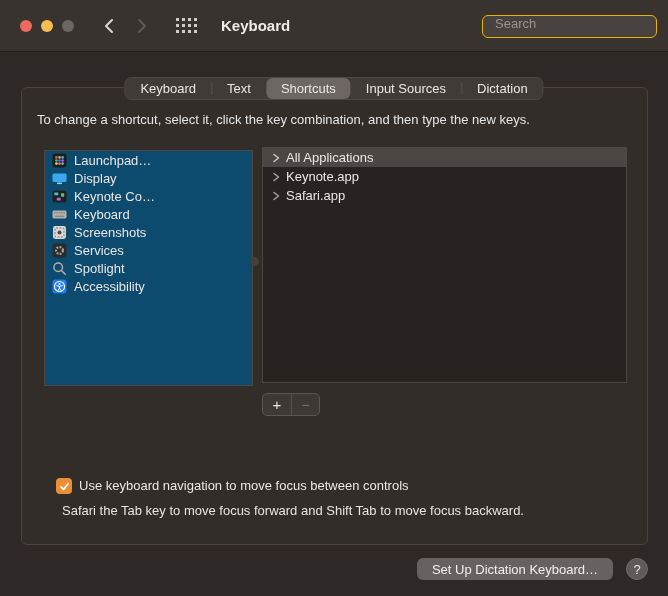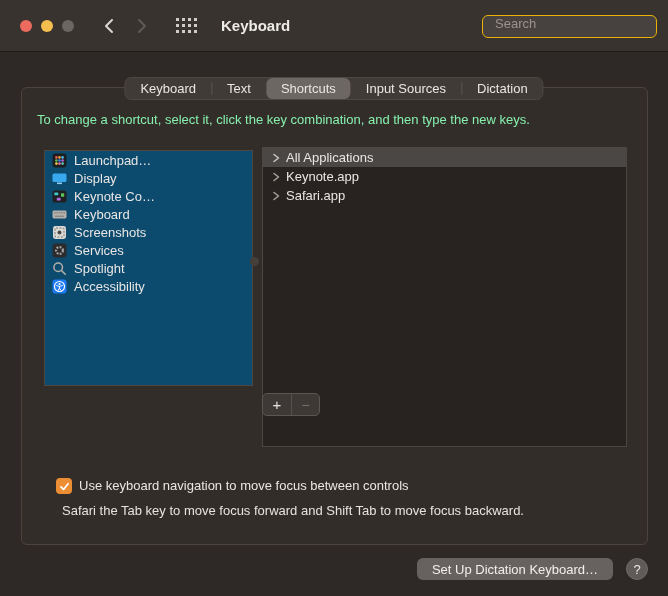--- a/index.html
+++ b/index.html
@@ -24,32 +24,32 @@
   
   .groupbox { position:absolute; left:21px; top:87px; width:627px; height:458px; background:#332d2a; border:1px solid #4a433e; border-radius:6px; }
 
   
   .tabs { position:absolute; top:77px; left:50%; transform:translateX(-50%); height:23px; display:flex; align-items:stretch; background:#413b38; border:1px solid #4e4844; border-radius:7px; z-index:5; }
   .tabseg { display:flex; align-items:center; padding:0 15px; color:#e9e7e4; font-size:13px; border-radius:6px; white-space:nowrap; cursor:default; }
   .tabseg.sel { background:#6d6763; }
   .tabdiv { width:1px; height:13px; align-self:center; background:#5a5450; }
 
   
-  .instruction { position:absolute; left:37px; top:112px; color:#86efac; }
+  .instruction { position:absolute; left:37px; top:112px; color:#e5e5e5; }
 
   
   .catlist { position:absolute; left:44px; top:150px; width:209px; height:236px; background:#0c4a6e; border:1px solid #4d4742; overflow:hidden; }
   .catrow { height:18px; display:flex; align-items:center; padding-left:7px; }
   .catrow.sel { background:#474340; }
   .catrow .icon { width:15px; height:15px; margin-right:7px; flex:0 0 15px; display:flex; align-items:center; justify-content:center; }
   .catrow .lbl { white-space:nowrap; overflow:hidden; }
 
   .scrolldot { position:absolute; left:250px; top:257px; width:9px; height:9px; border-radius:50%; background:#453f3a; }
 
-  .shortlist { position:absolute; left:262px; top:147px; width:365px; height:300px; background:#282321; border:1px solid #4d4742; overflow:hidden; }
+  .shortlist { position:absolute; left:262px; top:147px; width:365px; height:236px; background:#282321; border:1px solid #4d4742; overflow:hidden; }
   .shortrow { height:19px; display:flex; align-items:center; padding-left:9px; }
   .shortrow.sel { background:#4a4745; }
   .shortrow .chev { width:14px; display:flex; align-items:center; }
   .shortrow .lbl { white-space:nowrap; }
 
   
   .pm { position:absolute; left:262px; top:393px; display:flex; border:1px solid #5c5651; border-radius:5px; overflow:hidden; background:#3e3936; }
   .pmbtn { width:28px; height:21px; display:flex; align-items:center; justify-content:center; font-size:15px; color:#e8e5e2; }
   .pmbtn.minus { border-left:1px solid #55504b; color:#79736d; font-size:14px; }
 

